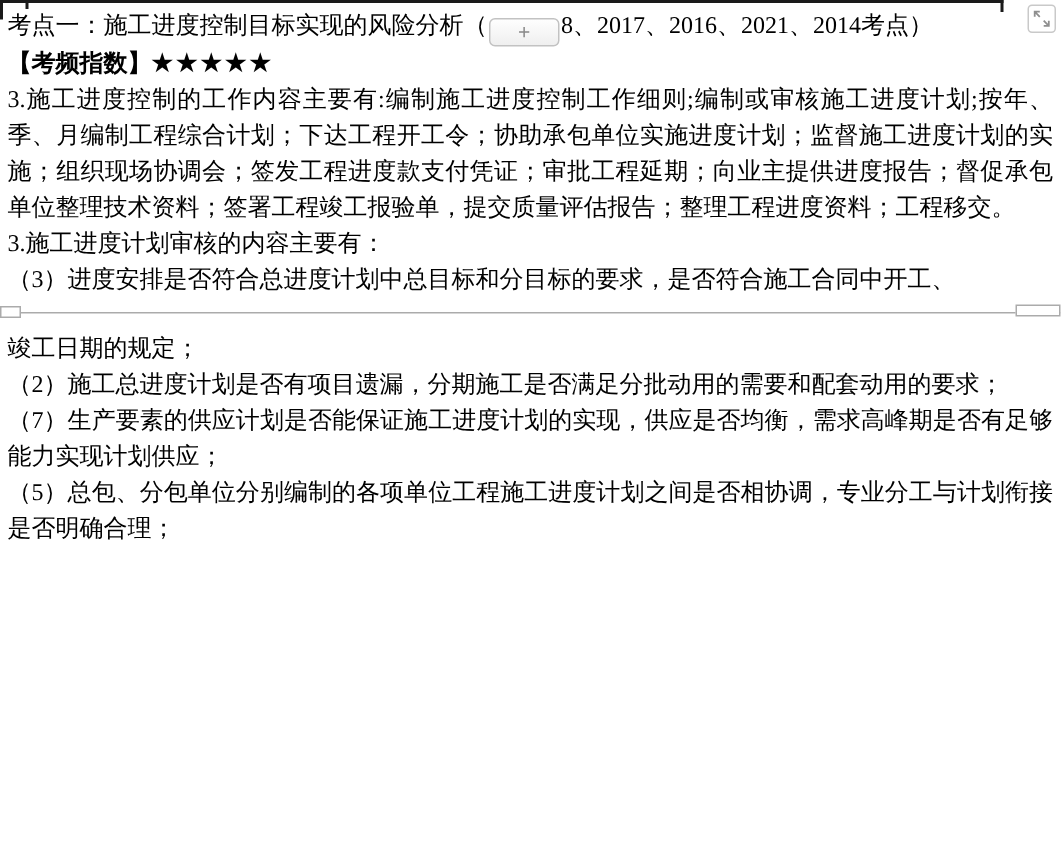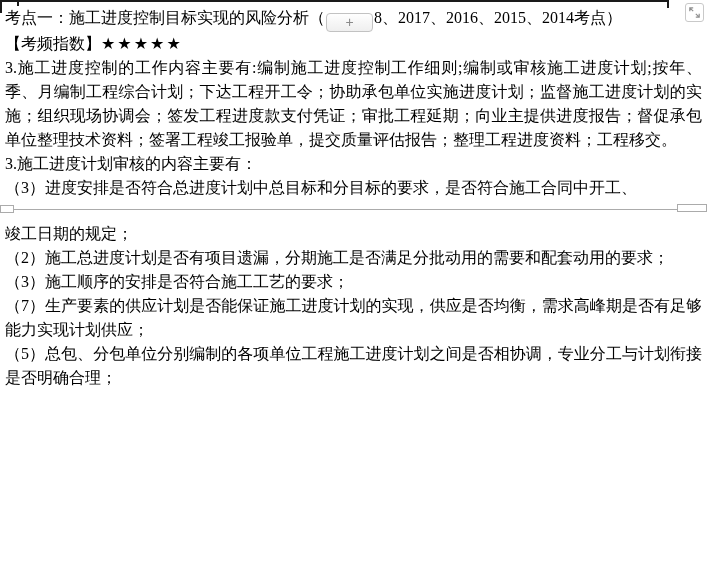--- a/index.html
+++ b/index.html
@@ -30,21 +30,21 @@
 
   .plus-btn {
     display: inline-block; vertical-align: -4px;
     width: 47px; height: 19px; margin: 0 1px; padding: 0;
     border: 1px solid #c2c2c2; border-radius: 4px;
     background: linear-gradient(#fefefe, #efefef);
     color: #8a8a8a; font-size: 14px; line-height: 16px;
     font-family: "Liberation Sans", sans-serif; cursor: pointer;
   }
 
-  .freq-line { font-size: 16px; line-height: 24px; }
+  .freq-line { font-size: 16px; line-height: 24px; font-weight: bold; }
   .stars { letter-spacing: 2px; }
 
   .para {
     margin: 0; font-size: 16px; line-height: 24px;
     text-align: justify; text-justify: inter-ideograph;
   }
 
   
   .page-divider { position: relative; height: 12px; margin: 4px -5px 6px -5px; }
   .pb-line { position: absolute; left: 0; right: 0; top: 5px; border-top: 1px solid #ababab; }
@@ -64,33 +64,32 @@
 
   <button class="expand-btn">
     <svg width="13" height="13" viewBox="0 0 13 13" fill="none" stroke="#8f8f8f" stroke-width="1.2">
       <path d="M5.2 5.2 L1.8 1.8 M1.8 5.2 L1.8 1.8 L5.2 1.8"></path>
       <path d="M7.8 7.8 L11.2 11.2 M11.2 7.8 L11.2 11.2 L7.8 11.2"></path>
     </svg>
   </button>
 
   <div class="content">
 
-    <div class="title-line"><span>考点一：施工进度控制目标实现的风险分析（</span><button class="plus-btn"><span>+</span></button><span>8、2017、2016、2015、2014考点）</span></div>
+    <div class="title-line"><span>考点一：施工进度控制目标实现的风险分析（</span><button class="plus-btn"><span>+</span></button><span>8、2017、2016、2021、2014考点）</span></div>
 
     <div class="freq-line"><span>【考频指数】</span><span class="stars">★★★★★</span></div>
 
     <p class="para">3.施工进度控制的工作内容主要有:编制施工进度控制工作细则;编制或审核施工进度计划;按年、季、月编制工程综合计划；下达工程开工令；协助承包单位实施进度计划；监督施工进度计划的实施；组织现场协调会；签发工程进度款支付凭证；审批工程延期；向业主提供进度报告；督促承包单位整理技术资料；签署工程竣工报验单，提交质量评估报告；整理工程进度资料；工程移交。</p>
     <p class="para">3.施工进度计划审核的内容主要有：</p>
     <p class="para">（3）进度安排是否符合总进度计划中总目标和分目标的要求，是否符合施工合同中开工、</p>
 
     <div class="page-divider">
       <span class="pb-line"></span>
       <span class="pb-mark pb-left"></span>
       <span class="pb-mark pb-right"></span>
     </div>
 
     <p class="para">竣工日期的规定；</p>
     <p class="para">（2）施工总进度计划是否有项目遗漏，分期施工是否满足分批动用的需要和配套动用的要求；</p>
-    <p class="para">（3）施工顺序的安排是否符合施工工艺的要求；</p>
     <p class="para">（7）生产要素的供应计划是否能保证施工进度计划的实现，供应是否均衡，需求高峰期是否有足够能力实现计划供应；</p>
     <p class="para">（5）总包、分包单位分别编制的各项单位工程施工进度计划之间是否相协调，专业分工与计划衔接是否明确合理；</p>
   </div>
 </div>
 
 </body></html>

